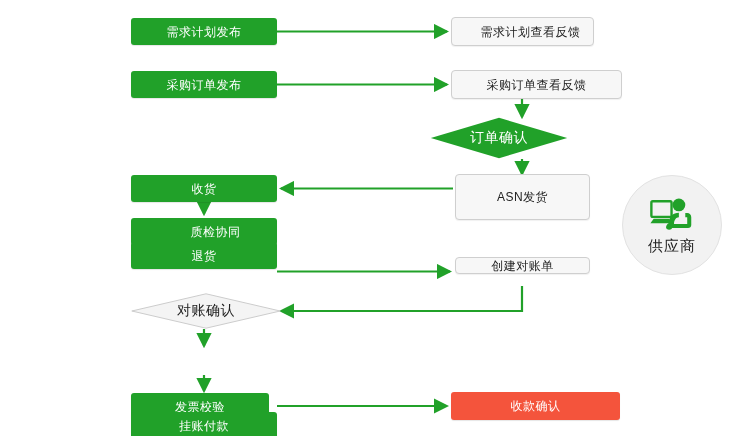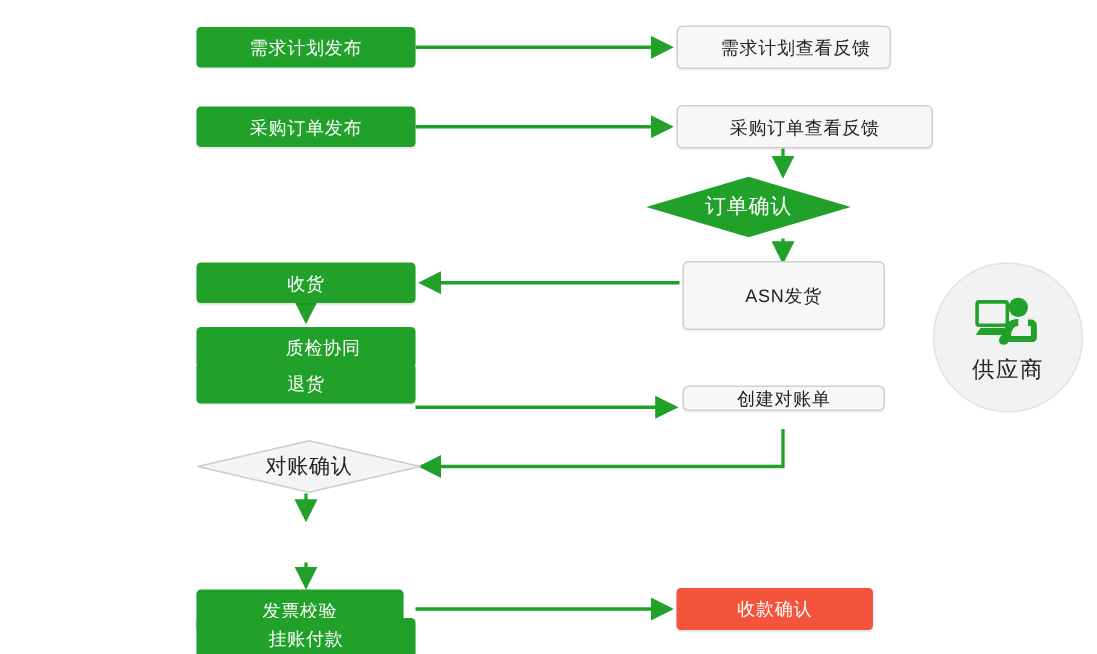--- a/index.html
+++ b/index.html
@@ -165,21 +165,21 @@
     <svg width="150" height="36" viewBox="0 0 150 36">
       <polygon points="75,0.8 149.2,18 75,35.2 0.8,18" fill="#f4f4f4" stroke="#cccccc" stroke-width="1"></polygon>
     </svg>
     <div class="dlabel">对账确认</div>
   </div>
 
   <div class="node green" style="left:131px; top:348px; width:138px; height:27px;margin-top:45px;">发票校验</div>
 
   <div class="node green" style="left:131px; top:392px; width:146px; height:27px;margin-top:20px;">挂账付款</div>
 
-  <div class="node red" style="left:451px; top:392px; width:131px; height:28px;">收款确认</div>
+  <div class="node red" style="left:451px; top:392px; width:169px; height:28px;">收款确认</div>
 
 
   <div class="actor" style="left:622px; top:175px;">
     <svg class="aicon" viewBox="0 0 48 40">
 
       <rect x="1.5" y="5" width="22" height="17" rx="1.5" fill="none" stroke="#21a129" stroke-width="2.6"></rect>
       <path d="M4 24 L21 24 L25 29 L0.5 29 Z" fill="#21a129"></path>
 
       <circle cx="31.5" cy="9" r="7" fill="#21a129"></circle>
 

